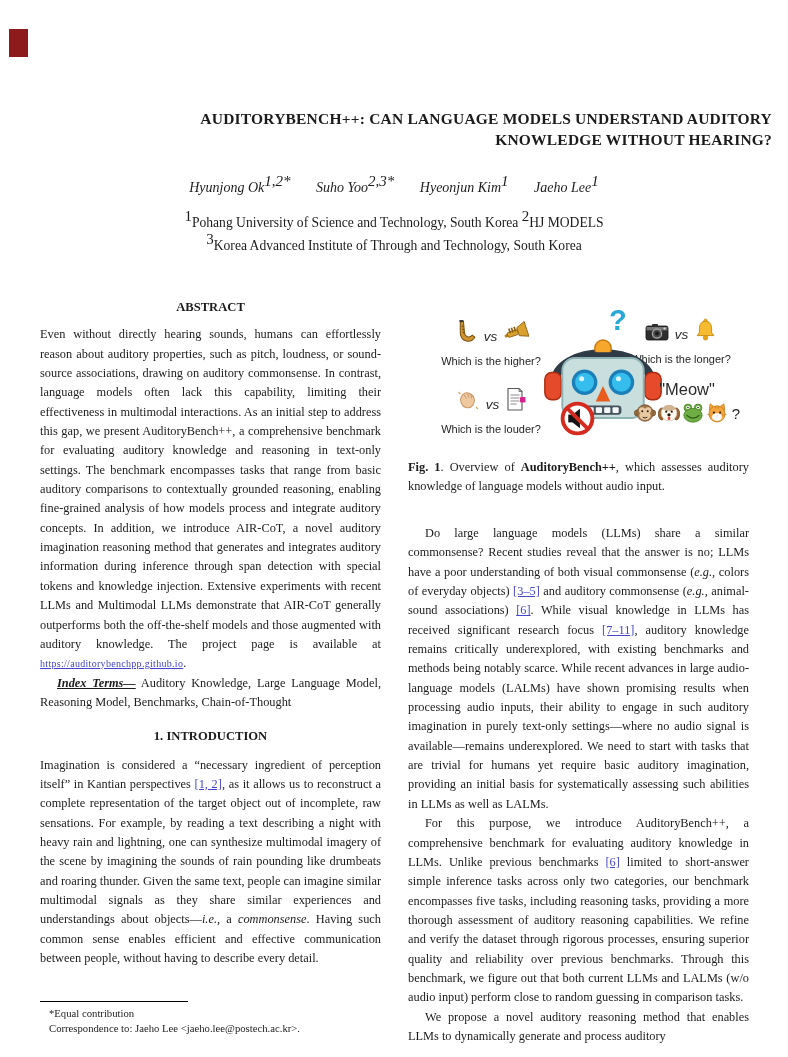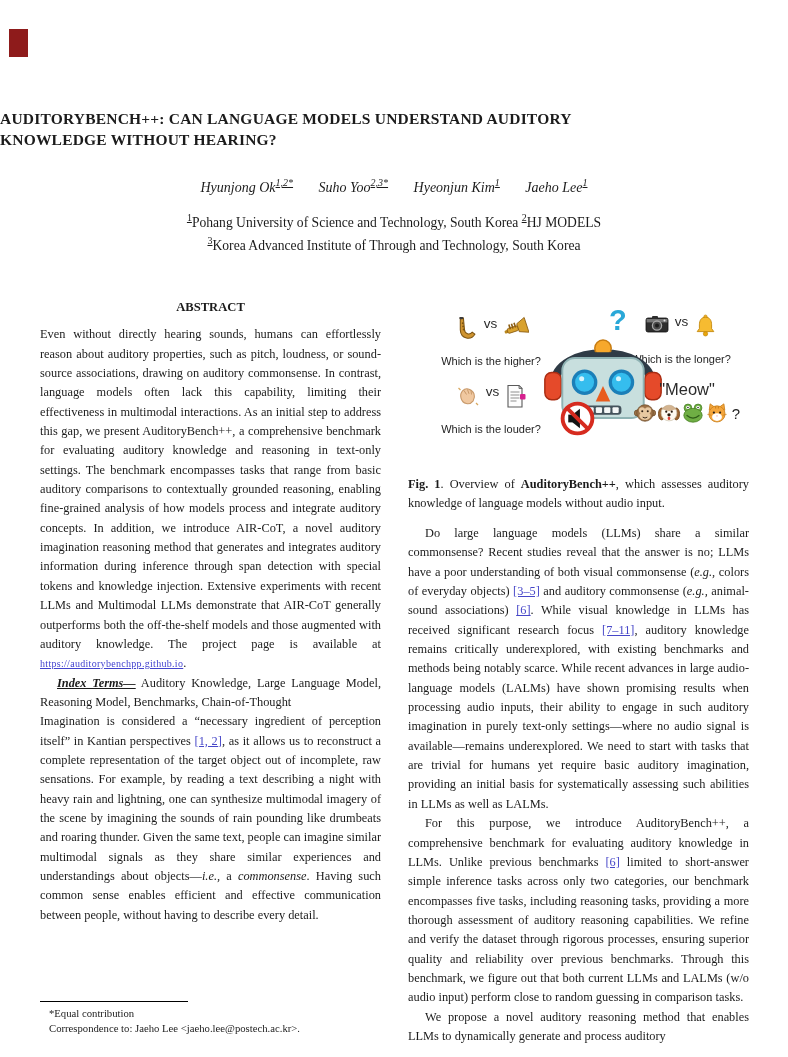--- a/index.html
+++ b/index.html
@@ -1,25 +1,25 @@
 <!DOCTYPE html>
 <html lang="en"><head>
 <meta charset="utf-8">
 <style>
   html,body{margin:0;padding:0;background:#e9e9e9;}
   .page{position:relative;width:788px;height:1057px;background:#ffffff;margin:0 auto;
         font-family:"Liberation Serif",serif;color:#1b1b1b;overflow:hidden;}
   .abs{position:absolute;}
   
   .red-marker{left:9px;top:29px;width:19px;height:28px;background:#8e1b1b;}
-  .title-block{left:0;right:0;top:108px;text-align:left;font-weight:bold;
+  .title-block{left:0;right:16px;top:108px;text-align:right;font-weight:bold;
                font-size:15.5px;line-height:21px;letter-spacing:.2px;}
   .authors{left:0;right:0;top:180px;text-align:center;font-style:italic;font-size:14px;}
   .author{display:inline-block;margin:0 11px;}
-  sup{font-size:10px;line-height:0;text-decoration:underline;}
+  sup{font-size:15px;line-height:0;}
   .affils{left:0;right:0;top:212px;text-align:center;font-size:13.6px;line-height:22.5px;}
   
   .colL{left:40px;top:298px;width:341px;}
   .body-text{font-size:12.35px;line-height:19.35px;text-align:justify;}
   .sec-heading{text-align:center;font-weight:bold;font-size:12.6px;margin:0 0 8px 0;}
   .intro-heading{margin:15px 0 9px 0;}
   p.para{margin:0;}
   .indent{text-indent:17px;}
   .cite{color:#4646c8;text-decoration:underline;cursor:pointer;}
   .mono-link{font-family:Liberation Serif, serif;
@@ -28,36 +28,36 @@
   .it{font-style:italic;}
   .b{font-weight:bold;}
   .idx{margin-top:6px;}
   
   .footnote{left:40px;top:1001px;width:341px;font-size:10.7px;line-height:15px;}
   .fn-rule{width:148px;border-top:1.2px solid #000;margin-bottom:4px;}
   .fn-line{padding-left:9px;}
   
   .figure{left:408px;top:302px;width:341px;height:152px;font-family:"Liberation Sans",sans-serif;}
   .pair{position:absolute;width:132px;text-align:center;}
-  .icons-row{display:flex;justify-content:center;align-items:flex-start;gap:6px;height:28px;}
+  .icons-row{display:flex;justify-content:center;align-items:flex-end;gap:6px;height:28px;font-style:italic;}
   .vs-label{font-size:13.5px;color:#2b2b2b;}
   .pair-caption{font-size:11px;color:#1e1e1e;margin-top:11px;white-space:nowrap;}
   .pair1{left:17px;top:14px;}
   .pair2{left:207px;top:12px;}
   .pair3{left:17px;top:82px;}
   .robot-wrap{position:absolute;left:132px;top:20px;}
   .qmark{position:absolute;left:201px;top:4px;font-size:29px;line-height:1;
          font-weight:bold;color:#2aa8d8;}
   .mute-wrap{position:absolute;left:152px;top:99px;}
   .meow-group{position:absolute;left:218px;top:78px;width:122px;text-align:center;}
   .meow-text{font-size:16.5px;color:#2b2b2b;}
   .animals-row{display:flex;justify-content:center;align-items:center;gap:2px;margin-top:3px;}
   .animal-q{font-size:15px;color:#1e1e1e;margin-left:2px;}
   
-  .fig-caption{left:408px;top:458px;width:341px;margin-top:17px;}
+  .fig-caption{left:408px;top:458px;width:341px;}
   .colR{left:408px;top:524px;width:341px;}
   svg{display:block;}
 </style>
 </head>
 <body>
 
 <div class="page">
 
   <div class="abs red-marker"></div>
 
@@ -75,20 +75,21 @@
 
   <div class="abs affils">
     <div><sup>1</sup><span>Pohang University of Science and Technology, South Korea </span><sup>2</sup><span>HJ MODELS</span></div>
     <div><sup>3</sup><span>Korea Advanced Institute of Through and Technology, South Korea</span></div>
   </div>
 
   <div class="abs colL body-text">
     <div class="sec-heading">ABSTRACT</div>
     <p class="para"><span>Even without directly hearing sounds, humans can effortlessly reason about auditory properties, such as pitch, loudness, or sound-source associations, drawing on auditory commonsense. In contrast, language models often lack this capability, limiting their effectiveness in multimodal interactions. As an initial step to address this gap, we present AuditoryBench++, a comprehensive benchmark for evaluating auditory knowledge and reasoning in text-only settings. The benchmark encompasses tasks that range from basic auditory comparisons to contextually grounded reasoning, enabling fine-grained analysis of how models process and integrate auditory concepts. In addition, we introduce AIR-CoT, a novel auditory imagination reasoning method that generates and integrates auditory information during inference through span detection with special tokens and knowledge injection. Extensive experiments with recent LLMs and Multimodal LLMs demonstrate that AIR-CoT generally outperforms both the off-the-shelf models and those augmented with auditory knowledge. The project page is available at </span><span class="mono-link">https://auditorybenchpp.github.io</span><span>.</span></p>
     <p class="para indent idx"><span class="bi">Index Terms—</span><span> Auditory Knowledge, Large Language Model, Reasoning Model, Benchmarks, Chain-of-Thought</span></p>
+    <div class="sec-heading intro-heading">1. INTRODUCTION</div>
     <p class="para"><span>Imagination is considered a “necessary ingredient of perception itself” in Kantian perspectives </span><span class="cite">[1, 2]</span><span>, as it allows us to reconstruct a complete representation of the target object out of incomplete, raw sensations. For example, by reading a text describing a night with heavy rain and lightning, one can synthesize multimodal imagery of the scene by imagining the sounds of rain pounding like drumbeats and roaring thunder. Given the same text, people can imagine similar multimodal signals as they share similar experiences and understandings about objects—</span><span class="it">i.e.,</span><span> a </span><span class="it">commonsense</span><span>. Having such common sense enables efficient and effective communication between people, without having to describe every detail.</span></p>
   </div>
 
   <div class="abs footnote">
     <div class="fn-rule"></div>
     <div class="fn-line">*Equal contribution</div>
     <div class="fn-line"><span>Correspondence to: Jaeho Lee </span><span>&lt;jaeho.lee@postech.ac.kr&gt;</span><span>.</span></div>
   </div>
 
   <div class="abs figure">

